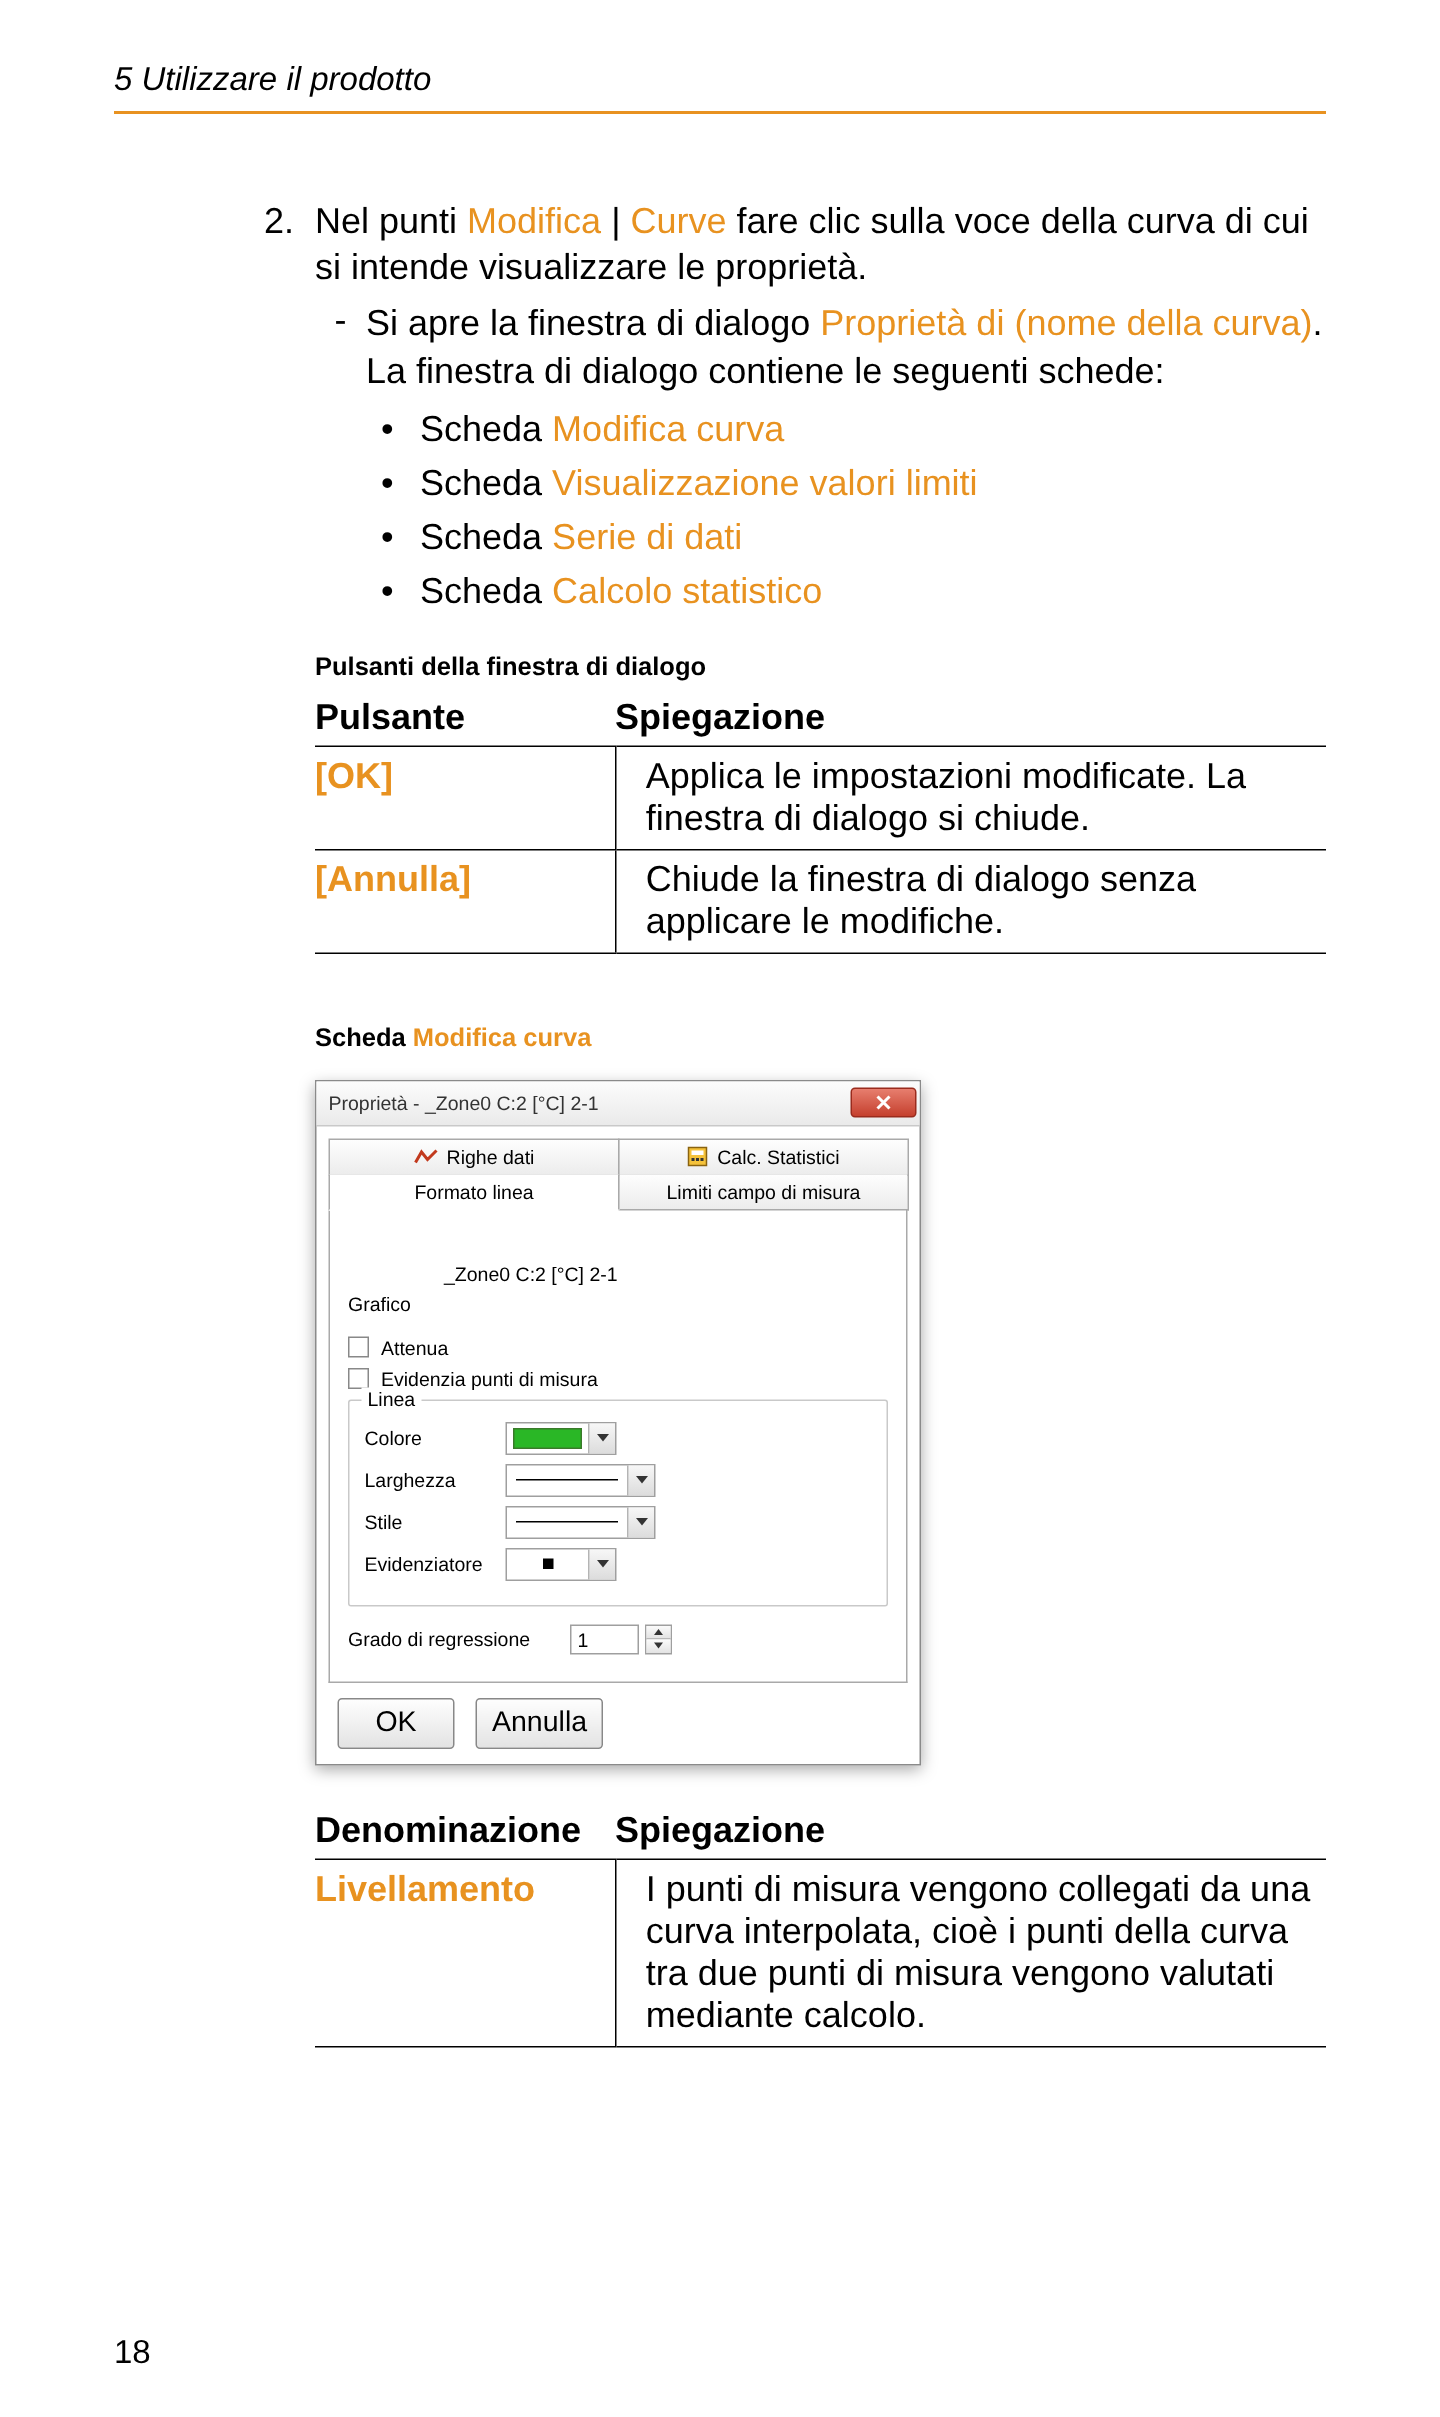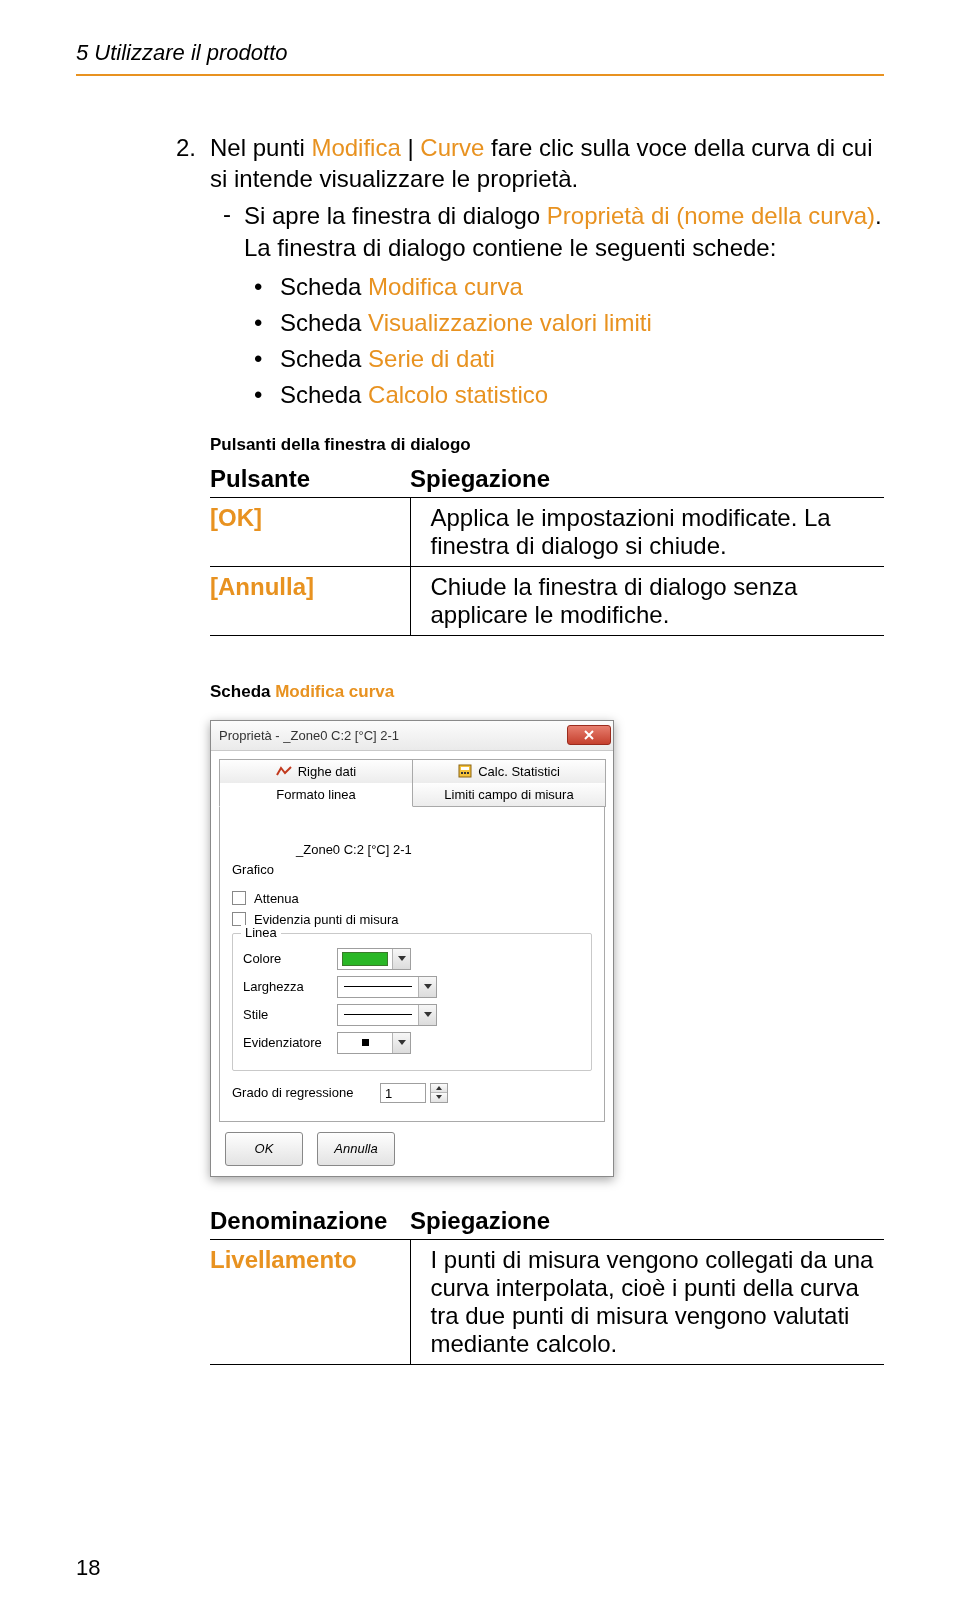--- a/index.html
+++ b/index.html
@@ -217,24 +217,23 @@
     display:flex;
     gap:14px;
     padding:10px 0 10px 14px;
   }
   .dlg-btn {
     min-width:78px;
     height:24px;
     border:1px solid #888;
     background:linear-gradient(#fefefe,#e3e3e3);
     border-radius:3px;
-    font-size:13px;
+    font-size:19px;
     display:flex;align-items:center;justify-content:center;
     padding:16px 10px;
-    font-style:italic;
   }
   .pagenum {
     position:absolute;
     bottom:30px;
     left:76px;
     font-size:22px;
   }
 </style>
 </head>
 <body>

